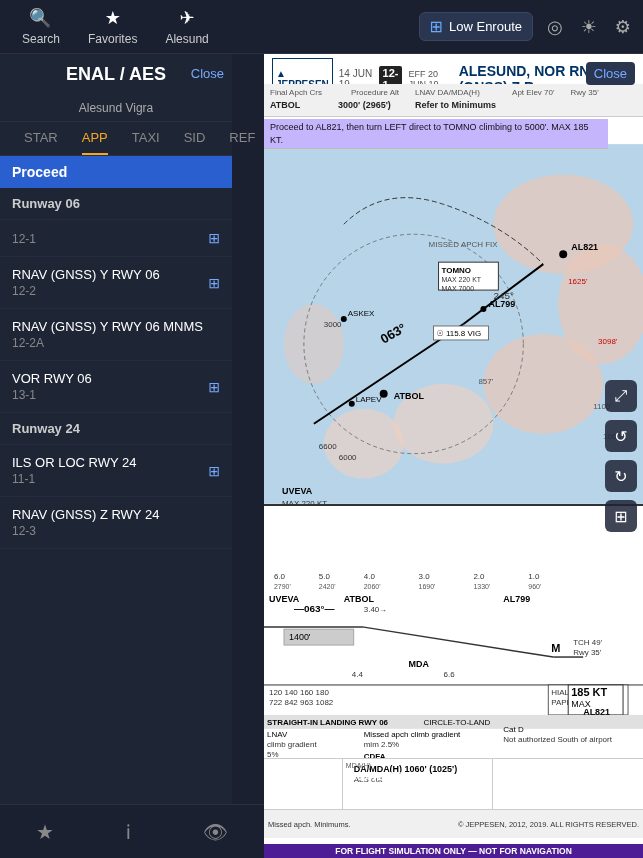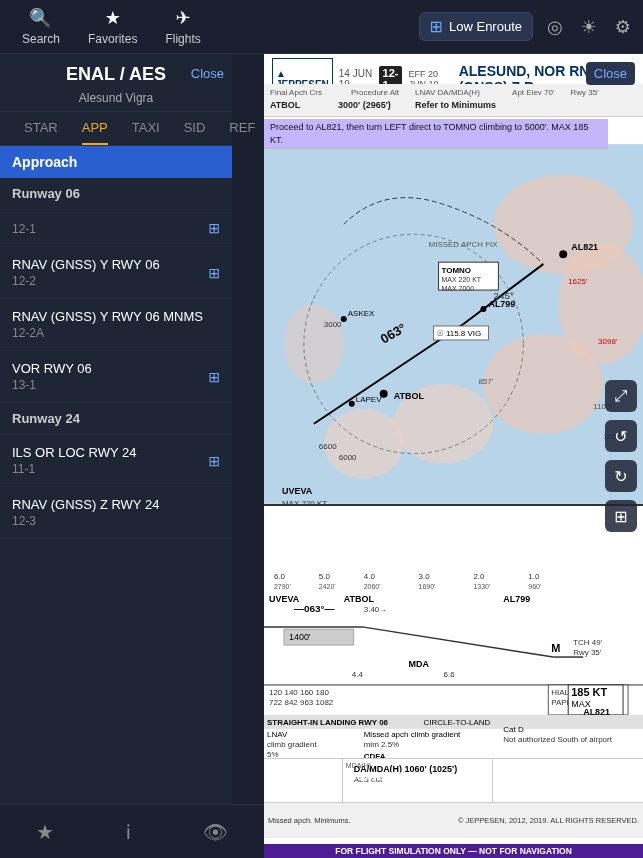--- a/index.html
+++ b/index.html
@@ -84,21 +84,21 @@
       position: relative;
     }
     .sidebar-header .airport-id {
       font-size: 18px;
       font-weight: bold;
       color: #fff;
     }
     .sidebar-header .airport-name {
       font-size: 12px;
       color: #aaa;
-      margin-top: 6px;
+      margin-top: 16px;
     }
     .sidebar-header .close-btn {
       position: absolute;
       right: 8px;
       top: 12px;
       color: #7af;
       font-size: 13px;
       cursor: pointer;
     }
 
@@ -293,21 +293,21 @@
     <div class="nav-item">
       <span class="icon">🔍</span>
       <span>Search</span>
     </div>
     <div class="nav-item">
       <span class="icon">★</span>
       <span>Favorites</span>
     </div>
     <div class="nav-item">
       <span class="icon">✈</span>
-      <span>Flights</span>
+      <span>Alesund</span>
     </div>
   </div>
   <div class="nav-right">
     <div class="enroute-badge">
       <span class="layers-icon">⊞</span>
       <span class="label">Low Enroute</span>
     </div>
     <span class="nav-icon-btn">◎</span>
     <span class="nav-icon-btn">☀</span>
     <span class="nav-icon-btn">⚙</span>
@@ -323,21 +323,21 @@
 
   <div class="sidebar-tabs">
     <div class="sidebar-tab">STAR</div>
     <div class="sidebar-tab active">APP</div>
     <div class="sidebar-tab">TAXI</div>
     <div class="sidebar-tab">SID</div>
     <div class="sidebar-tab">REF</div>
   </div>
 
   <div class="sidebar-list">
-    <div class="list-section-header">Approach</div>
+    <div class="list-section-header">Proceed</div>
 
     <div class="runway-header">Runway 06</div>
 
     <div class="list-item">
       <div class="list-item-row">
         <div>
           <div class="sub">12-1</div>
         </div>
         <span class="list-icon">⊞</span>
       </div>
@@ -597,21 +597,21 @@
         <div style="font-weight:bold; font-size:10px; margin-top:2px;">2060' (1990')</div>
         <div style="font-weight:bold; font-size:10px; margin-top:4px;">2060' (1990')</div>
       </div>
       <div style="flex:2; padding:3px;">
         <div style="font-size:8px;">2400 m</div>
         <div style="font-size:8px; margin-top:16px;">3600 m</div>
       </div>
     </div>
   </div>
 
-  <div style="position:absolute; bottom:20px; left:0; right:0; height:36px; background:#f0f0f0; border-top:1px solid #ccc; display:flex; align-items:center; padding:0 4px; font-size:7.5px; color:#333; justify-content:space-between;">
+  <div style="position:absolute; bottom:20px; left:0; right:0; height:29px; background:#f0f0f0; border-top:1px solid #ccc; display:flex; align-items:center; padding:0 4px; font-size:7.5px; color:#333; justify-content:space-between;">
     <span>Missed apch. Minimums.</span>
     <span>© JEPPESEN, 2012, 2019. ALL RIGHTS RESERVED.</span>
   </div>
 
   <div class="warning-strip">
     <span>FOR FLIGHT SIMULATION ONLY — NOT FOR NAVIGATION</span>
   </div>
 </div>
 
 </body></html>

